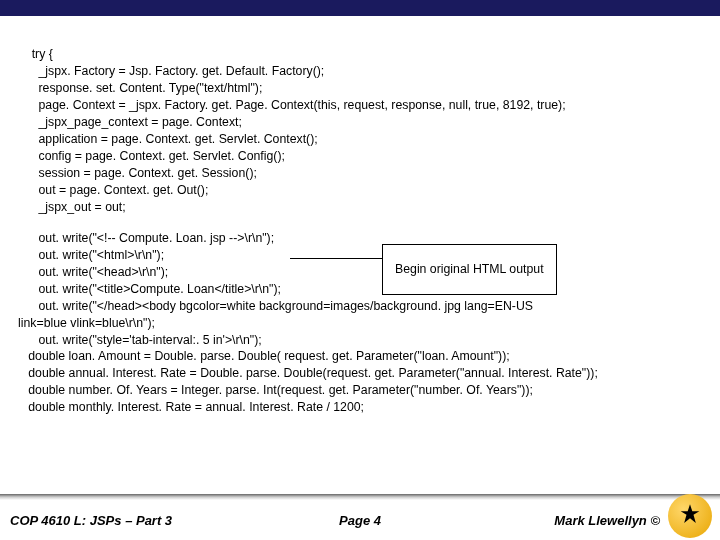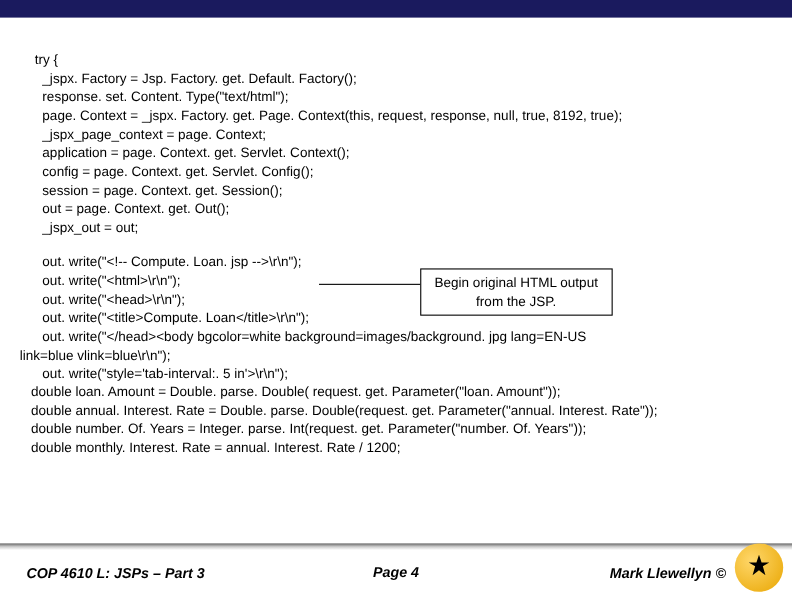--- a/index.html
+++ b/index.html
@@ -1,24 +1,24 @@
 <!DOCTYPE html>
 <html><head>
 <meta charset="utf-8">
 <style>
 *{margin:0;padding:0;box-sizing:border-box}
 body{width:720px;height:540px;font-family:Arial,Helvetica,sans-serif;background:#fff;position:relative;overflow:hidden}
 .topbar{height:16px;background:#1a1a5e;width:100%}
 .content{padding:16px 18px 0 18px;font-size:12.3px;line-height:1.38;color:#000}
 .codeblock{white-space:pre;font-family:Arial,Helvetica,sans-serif}
 .callout-wrap{position:absolute;top:244px;left:382px;z-index:5}
-.callout{border:1px solid #000;background:#fff;padding:4px 12px;font-size:12.3px;text-align:center;line-height:1.35}
+.callout{border:1px solid #000;background:#fff;padding:16px 12px;font-size:12.3px;text-align:center;line-height:1.35}
 .callout-line{position:absolute;left:-92px;top:14px;width:92px;height:1px;background:#000}
 .footer-sep{position:absolute;left:0;right:0;bottom:40px;height:6px;background:linear-gradient(#666,#ccc,#fff)}
-.footer{position:absolute;bottom:0;left:0;right:0;height:40px;display:flex;align-items:center;justify-content:space-between;padding:0 60px 0 24px;font-size:13px;font-weight:bold;font-style:italic;color:#000}
+.footer{position:absolute;bottom:0;left:0;right:0;height:40px;display:flex;align-items:center;justify-content:space-between;padding:0 60px 0 10px;font-size:13px;font-weight:bold;font-style:italic;color:#000}
 .footer .center{position:absolute;left:50%;transform:translateX(-50%)}
 .logo{position:absolute;right:8px;bottom:2px;width:44px;height:44px;border-radius:50%;background:radial-gradient(circle at 35% 35%,#ffd76a,#e8a500);display:flex;align-items:center;justify-content:center}
 .logo svg{width:28px;height:28px}
 </style>
 </head>
 <body>
 
 <div class="topbar"></div>
 
 <div class="content">
@@ -44,21 +44,20 @@
    double loan. Amount = Double. parse. Double( request. get. Parameter("loan. Amount"));
    double annual. Interest. Rate = Double. parse. Double(request. get. Parameter("annual. Interest. Rate"));
    double number. Of. Years = Integer. parse. Int(request. get. Parameter("number. Of. Years"));
    double monthly. Interest. Rate = annual. Interest. Rate / 1200;</div>
 </div>
 
 <div class="callout-wrap">
   <div class="callout-line"></div>
   <div class="callout">
     <div>Begin original HTML output</div>
-    <div>from the JSP.</div>
   </div>
 </div>
 
 <div class="footer-sep"></div>
 <div class="footer">
   <span>COP 4610 L: JSPs – Part 3</span>
   <span class="center">Page 4</span>
   <span>Mark Llewellyn ©</span>
 </div>
 <div class="logo">

